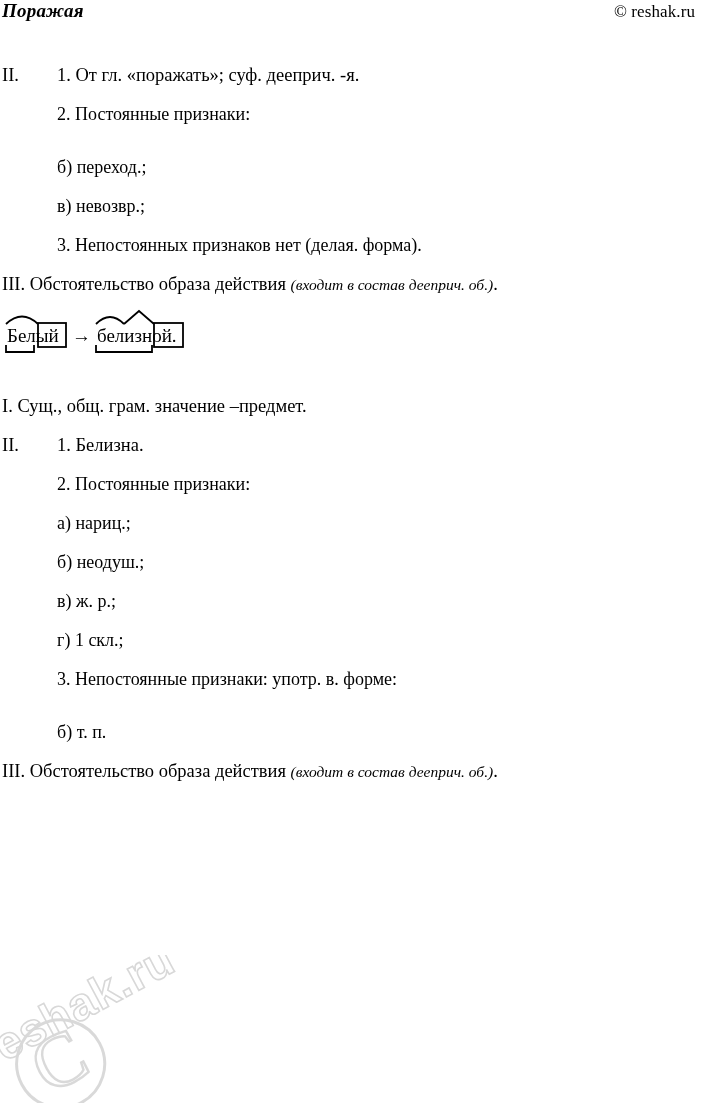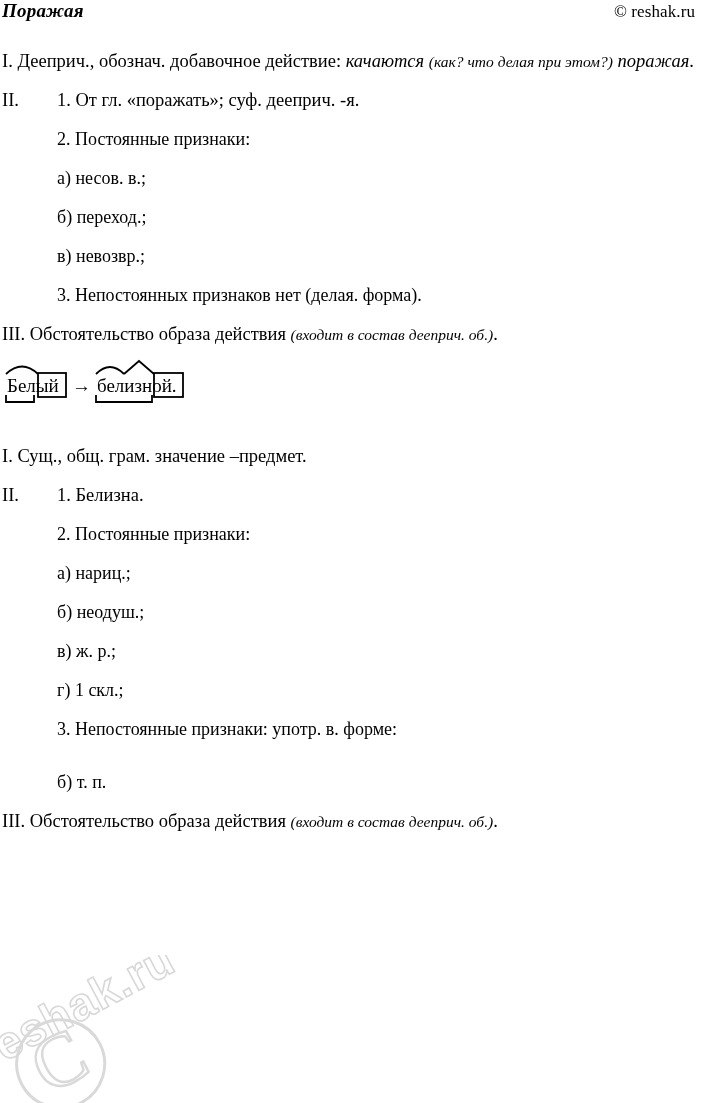--- a/index.html
+++ b/index.html
@@ -142,38 +142,34 @@
 
   <div class="header">
     <div class="doc-title">Поражая</div>
     <div class="copyright">© reshak.ru</div>
   </div>
 
   <div class="content">
 
     <div class="spacer-sm"></div>
 
-    <div class="para">
-      <span>I. Дееприч., обознач. добавочное действие: </span><span class="it">качаются</span><span> </span><span class="it-small">(как? что делая при этом?)</span><span> </span><span class="it">поражая</span><span>.</span>
-    </div>
 
     <div class="spacer-xs"></div>
 
     <div class="roman-row">
       <span class="roman-mark">II.</span>
       <span><span>1. От гл. «поражать»; суф. дееприч. </span><span class="it">-я</span><span>.</span></span>
     </div>
 
     <div class="spacer-xs"></div>
 
     <div class="indent-1">2. Постоянные признаки:</div>
 
     <div class="spacer-xs"></div>
 
-    <div class="indent-1">а) несов. в.;</div>
 
     <div class="spacer-xs"></div>
 
     <div class="indent-1">б) переход.;</div>
 
     <div class="spacer-xs"></div>
 
     <div class="indent-1">в) невозвр.;</div>
 
     <div class="spacer-xs"></div>

